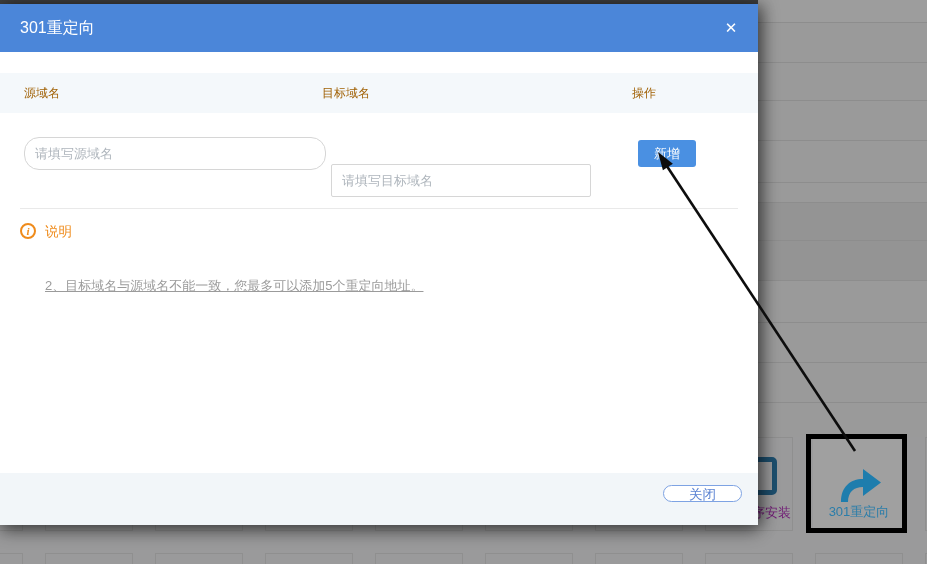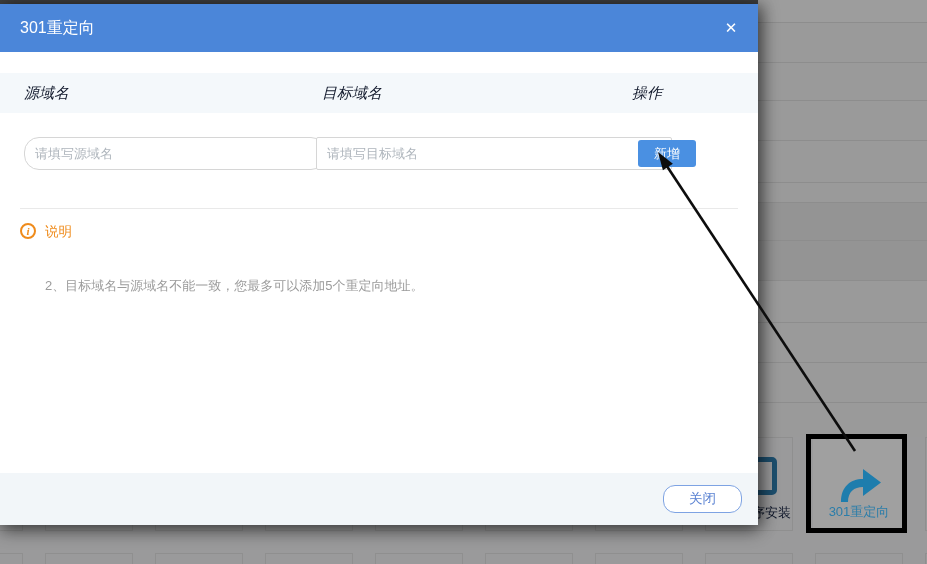--- a/index.html
+++ b/index.html
@@ -13,53 +13,53 @@
   .top-dark-strip { position:absolute; left:0; top:0; width:758px; height:5px; background:#3f3f3f; }
   .bg-right { position:absolute; left:758px; top:0; width:169px; height:437px; background:#9a9a9a; }
   .bg-right .band-top { position:absolute; left:0; top:0; width:100%; height:22px; background:#9d9d9d; }
   .bg-right .band-dark { position:absolute; left:0; top:202px; width:100%; height:78px; background:#949494; }
   .bg-right .row-line { position:absolute; left:0; width:100%; height:1px; background:#8d8d8d; }
   .bg-card { position:absolute; border:1px solid #8f8f8f; width:88px; }
   .bg-card.row1 { top:437px; height:94px; }
   .bg-card.row2 { top:553px; height:30px; }
   .card-install { position:absolute; left:705px; top:437px; width:88px; height:94px; border:1px solid #8f8f8f; }
   .install-icon { position:absolute; left:43px; top:19px; width:28px; height:38px; border:5px solid #1d4f6e; border-radius:5px; }
-  .install-label { position:absolute; left:46px; top:66px; font-size:13px; color:#0f172a; white-space:nowrap; }
+  .install-label { position:absolute; left:46px; top:66px; font-size:13px; color:#701a75; white-space:nowrap; }
   .card-redirect { position:absolute; left:813px; top:439px; width:92px; height:91px; background:#a0a0a0; }
   .redirect-icon { position:absolute; left:20px; top:27px; }
   .redirect-label { position:absolute; left:0; top:64px; width:100%; text-align:center; font-size:13px; color:#2b7da9; }
   
   .modal {
     position:absolute; left:0; top:4px; width:758px; height:521px; background:#fff; z-index:10;
     box-shadow:0 6px 16px rgba(0,0,0,.45), 6px 0 14px rgba(0,0,0,.35);
   }
   .modal-header { position:absolute; left:0; top:0; width:100%; height:48px; background:var(--header_blue,#4b86d9); }
   .modal-title { position:absolute; left:20px; top:0; line-height:48px; color:#fff; font-size:16px; }
   .modal-close { position:absolute; right:16px; top:13px; width:22px; height:22px; color:#fff;
     font-size:15px; font-weight:bold; text-align:center; line-height:22px; cursor:pointer; }
   .thead { position:absolute; left:0; top:69px; width:100%; height:40px; background:#f4f8fb; }
-  .th { position:absolute; top:0; line-height:40px; font-size:15px; color:#0f172a;font-style:italic; }
+  .th { position:absolute; top:0; line-height:40px; font-size:12px; color:#a16207; }
   .th.c1 { left:24px; } .th.c2 { left:322px; } .th.c3 { left:632px; }
   .dom-input { position:absolute; top:133px; height:33px; border:1px solid #d6d6d6; border-radius:2px;
     padding:0 10px; font-size:13px; color:#333; outline:none; background:#fff; font-family:inherit; }
   .dom-input::placeholder { color:#aeb5bc; opacity:1; }
   #input-source { left:24px; width:302px;border-radius:15px; }
-  #input-target { left:316px; width:356px; }
+  #input-target { left:331px; width:260px;margin-top:27px; }
   .btn-add { position:absolute; left:638px; top:136px; width:58px; height:27px; background:var(--button_blue,#4a90e2);
     color:#fff; border:none; border-radius:3px; font-size:13px; font-family:inherit; cursor:pointer; }
   .divider { position:absolute; left:20px; top:204px; width:718px; height:1px; background:#e9e9e9; }
   .notice-icon { position:absolute; left:20px; top:219px; width:16px; height:16px; border:2px solid var(--orange,#ef8b1b);
     border-radius:50%; color:var(--orange,#ef8b1b); font-size:11px; font-style:italic; font-weight:bold;
     font-family:"Liberation Serif",serif; text-align:center; line-height:12px; }
   .notice-title { position:absolute; left:45px; top:219px; font-size:13.5px; color:var(--orange,#ef8b1b); }
   .notice-line { position:absolute; left:45px; font-size:13px; color:#9b9b9b; }
   .notice-line.l1 { top:246px; }
-  .notice-line.l2 { top:273px; }
+  .notice-line.l2 { top:273px;text-decoration:underline; }
   .modal-footer { position:absolute; left:0; bottom:0; width:100%; height:52px; background:#f2f6f9; }
-  .btn-close { position:absolute; right:16px; top:12px; width:79px; height:28px; background:#fff;
+  .btn-close { position:absolute; right:16px; top:12px; width:79px; height:17px; background:#fff;
     border:1px solid #7ea3e3; border-radius:12px; color:var(--close_blue,#5a82d2); font-size:13.5px;
     font-family:inherit; cursor:pointer; }
   
   .highlight-box { position:absolute; left:806px; top:434px; width:101px; height:99px;
     border:5px solid #000; z-index:20; }
   #arrow-overlay { position:absolute; left:0; top:0; width:927px; height:564px; z-index:30; pointer-events:none; }
 </style>
 </head>
 <body>
 

